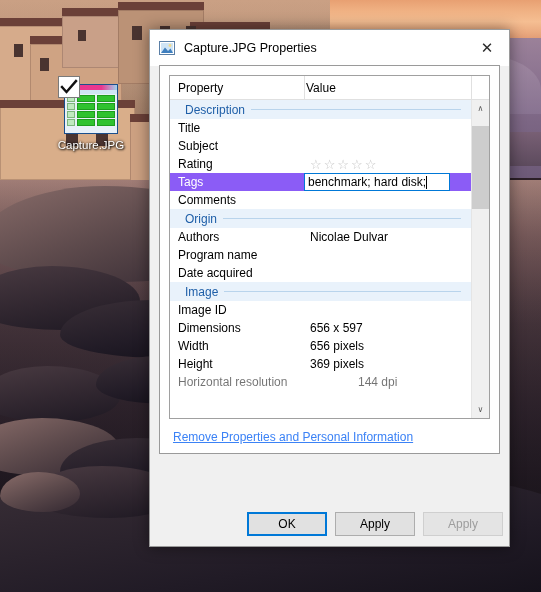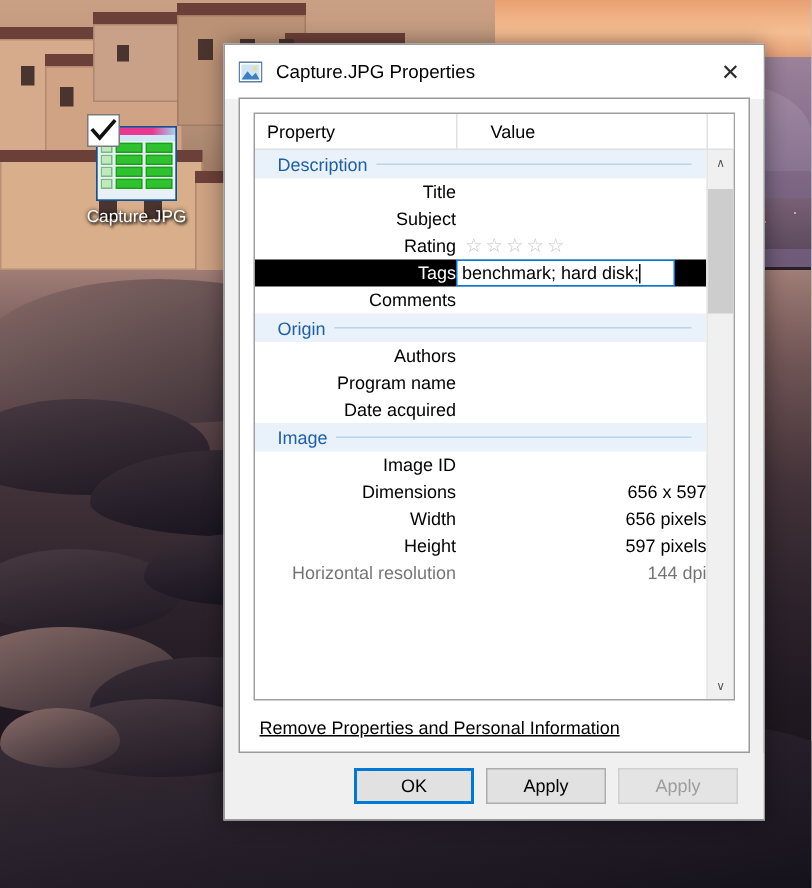--- a/index.html
+++ b/index.html
@@ -264,29 +264,28 @@
     height: 23px;
     border-bottom: 1px solid #e0e0e0;
     background: #ffffff;
     flex: 0 0 auto;
     align-items: center;
     font-size: 12px;
     color: #000;
     position: relative;
   }
   .hdr-prop { width: 134px; padding-left: 8px; box-sizing: border-box; }
-  .hdr-val  { flex: 1 1 auto; padding-left: 22px; border-left: 1px solid #e0e0e0; box-sizing: border-box; height:100%; display:flex; align-items:center;}
+  .hdr-val  { flex: 1 1 auto; padding-left: 1px; border-left: 1px solid #e0e0e0; box-sizing: border-box; height:100%; display:flex; align-items:center;}
   .hdr-pad  { width: 17px; border-left: 1px solid #e0e0e0; height: 100%; }
 
   .list-body {
     flex: 1 1 auto;
     display: flex;
     min-height: 0;
     overflow: hidden;
-    text-align: right;
   }
   .rows {
     flex: 1 1 auto;
     overflow: hidden;
     position: relative;
   }
   .row {
     display: flex;
     height: 18px;
     align-items: center;
@@ -320,21 +319,21 @@
     flex: 0 0 auto;
     padding-right: 6px;
   }
   .row.section .rule {
     flex: 1 1 auto;
     height: 1px;
     background: #b9d4ec;
     margin-right: 10px;
   }
   .row.selected {
-    background: #000000;
+    background: #8b5cf6;
   }
   .row.selected .p { color: #ffffff; }
   .row.partial { opacity: .55; gap: 48px; }
 
   .stars {
     display: flex;
     gap: 2px;
     color: #c6c6c6;
     font-size: 13px;
     line-height: 13px;
@@ -390,35 +389,36 @@
     height: 83px;
     background: #cdcdcd;
     cursor: default;
   }
 
   .link-row {
     padding: 11px 0 9px 13px;
     flex: 0 0 auto;
   }
   .privacy-link {
-    color: #000000;
+    color: #3b82f6;
     font-size: 12px;
     text-decoration: underline;
     cursor: default;
   }
 
   .buttonbar {
     height: 44px;
     flex: 0 0 auto;
     display: flex;
     align-items: center;
     justify-content: flex-end;
-    padding-right: 17px;
+    padding-right: 6px;
     gap: 8px;
     background: #f0f0f0;
+    margin-top: 48px;
   }
   .btn {
     width: 80px; height: 24px;
     font-size: 12px;
     background: #e1e1e1;
     border: 1px solid #adadad;
     color: #000;
     display: flex; align-items: center; justify-content: center;
     box-sizing: border-box;
     cursor: default;
@@ -608,20 +608,21 @@
             <span class="v"></span>
           </div>
 
           <div class="row section">
             <span class="p">Origin</span>
             <span class="rule"></span>
           </div>
 
           <div class="row">
             <span class="p">Authors</span>
+            <span class="v">Nicolae Dulvar</span>
           </div>
 
 
           <div class="row">
             <span class="p">Program name</span>
             <span class="v"></span>
           </div>
 
           <div class="row">
             <span class="p">Date acquired</span>
@@ -644,21 +645,21 @@
             <span class="v">656 x 597</span>
           </div>
 
           <div class="row">
             <span class="p">Width</span>
             <span class="v">656 pixels</span>
           </div>
 
           <div class="row">
             <span class="p">Height</span>
-            <span class="v">597 pixels</span>
+            <span class="v">369 pixels</span>
           </div>
 
           <div class="row partial">
             <span class="p">Horizontal resolution</span>
             <span class="v">144 dpi</span>
           </div>
 
         </div>
 
         <div class="vscroll">

